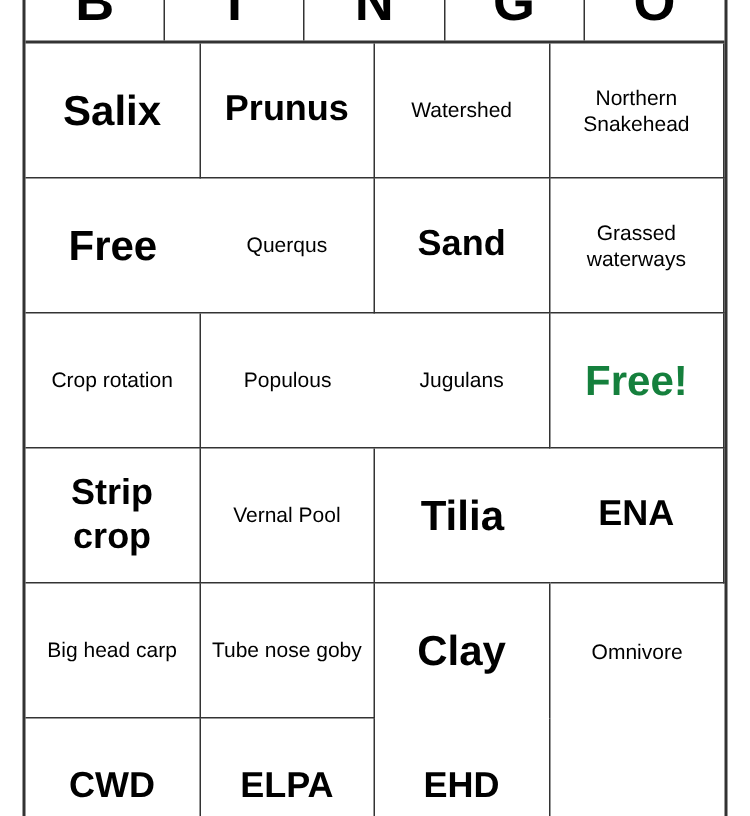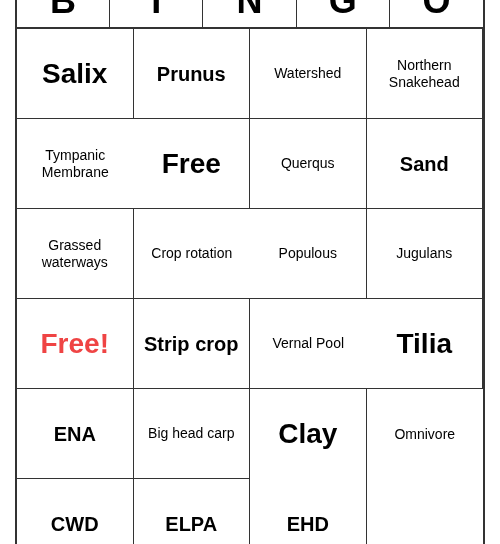--- a/index.html
+++ b/index.html
@@ -70,59 +70,59 @@
     .bingo-cell:nth-last-child(-n+5) {
       border-bottom: none;
     }
 
     .cell-large {
       font-size: 28px;
       font-weight: bold;
     }
 
     .cell-medium {
-      font-size: 20px;
+      font-size: 24px;
       font-weight: bold;
     }
 
     .cell-free {
       font-size: 28px;
       font-weight: bold;
-      color: #ef4444;
+      color: #15803d;
     }
   </style>
 </head>
 <body>
 
 <div class="bingo-card">
   <div class="bingo-header">
   <div class="bingo-header-cell">B</div>
       <div class="bingo-header-cell">I</div>
       <div class="bingo-header-cell">N</div>
       <div class="bingo-header-cell">G</div>
       <div class="bingo-header-cell">O</div>
     </div>
   <div class="bingo-grid">
   <div class="bingo-cell cell-large">Salix</div>
       <div class="bingo-cell cell-medium">Prunus</div>
       <div class="bingo-cell">Watershed</div>
       <div class="bingo-cell">Northern Snakehead</div>
-      <div class="bingo-cell">Tympanic Membrane</div>
       <div class="bingo-cell cell-large">Free</div>
       <div class="bingo-cell">Querqus</div>
       <div class="bingo-cell cell-medium">Sand</div>
       <div class="bingo-cell">Grassed waterways</div>
       <div class="bingo-cell">Crop rotation</div>
       <div class="bingo-cell">Populous</div>
       <div class="bingo-cell">Jugulans</div>
       <div class="bingo-cell cell-free">Free!</div>
       <div class="bingo-cell cell-medium">Strip crop</div>
       <div class="bingo-cell">Vernal Pool</div>
       <div class="bingo-cell cell-large">Tilia</div>
       <div class="bingo-cell cell-medium">ENA</div>
       <div class="bingo-cell">Big head carp</div>
+      <div class="bingo-cell">Tube nose goby</div>
       <div class="bingo-cell cell-large">Clay</div>
       <div class="bingo-cell">Omnivore</div>
       <div class="bingo-cell cell-medium">CWD</div>
       <div class="bingo-cell cell-medium">ELPA</div>
       <div class="bingo-cell cell-medium">EHD</div>
     </div>
 </div>
 
 </body></html>

